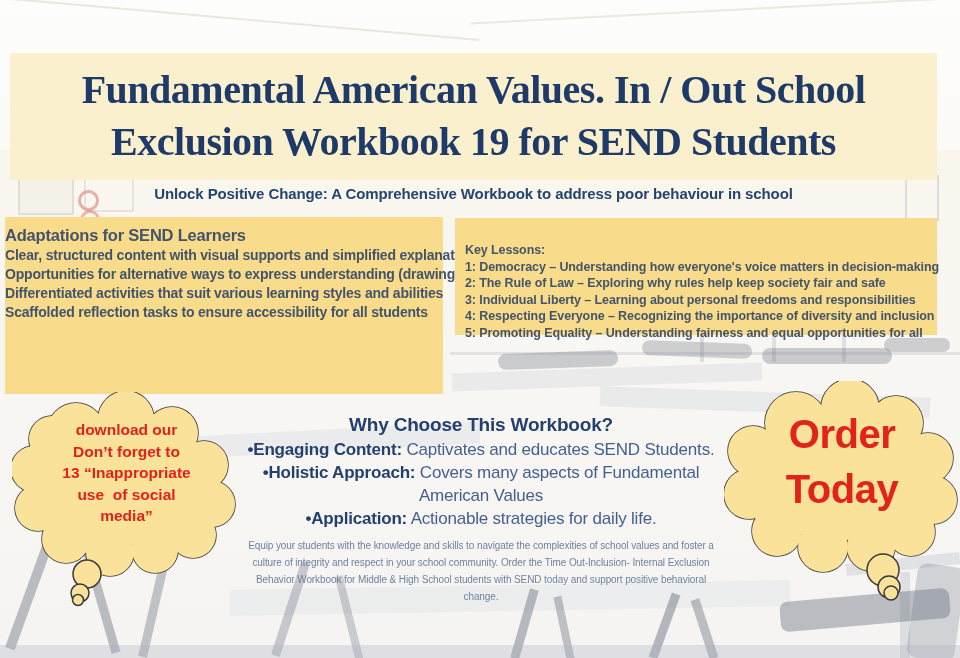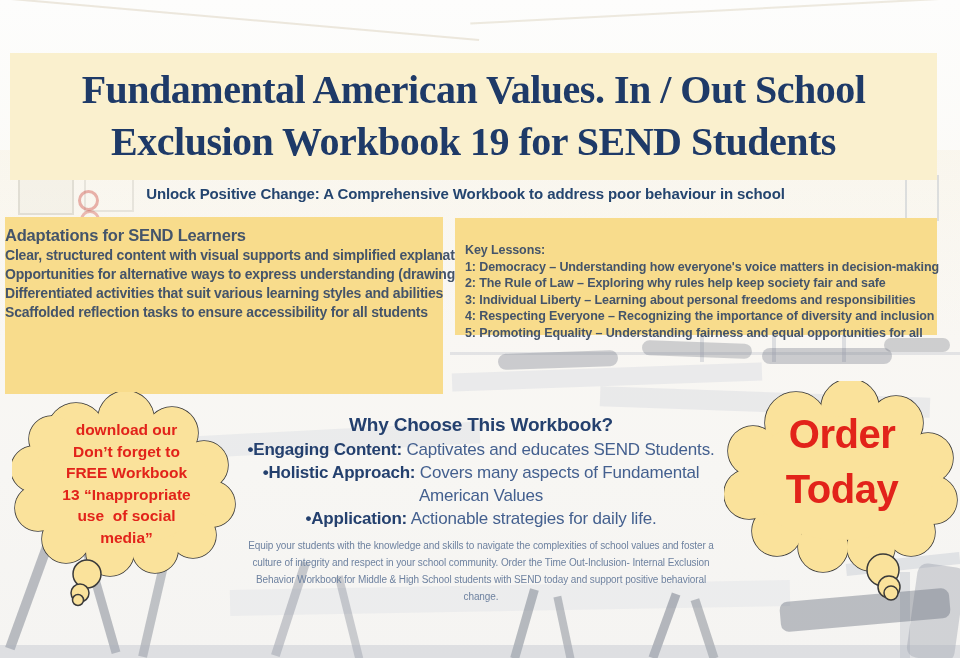--- a/index.html
+++ b/index.html
@@ -6,21 +6,21 @@
   .stage{position:relative;width:960px;height:658px;overflow:hidden;
          font-family:"Liberation Sans",sans-serif;
          background:linear-gradient(180deg,#fdfdfc 0%,#fbfaf7 28%,#f9f7f3 50%,#f7f6f3 72%,#f5f4f2 100%);}
   .d{position:absolute;pointer-events:none;}
 
   
   .banner{position:absolute;left:10px;top:53px;width:927px;height:127px;background:#faf0ce;
           text-align:center;font-family:"Liberation Serif",serif;font-weight:bold;color:#1e3a68;z-index:2;}
   .t1{font-size:40px;line-height:52px;margin-top:11px;letter-spacing:-0.5px;}
   .t2{font-size:40px;line-height:52px;letter-spacing:-0.5px;}
-  .subtitle{position:absolute;left:2px;top:185px;width:927px;text-align:center;font-weight:bold;
+  .subtitle{position:absolute;left:10px;top:185px;width:927px;text-align:center;font-weight:bold;
             font-size:15px;color:#24456f;z-index:2;letter-spacing:-0.1px;}
 
   
   .boxL{position:absolute;left:5px;top:217px;width:438px;height:177px;background:#f8dc8c;
         color:#44546a;font-weight:bold;padding:8px 8px 0 0;box-sizing:border-box;
         font-size:14px;line-height:19px;letter-spacing:-0.2px;z-index:2;}
   .boxL .bh{font-size:16.5px;line-height:21px;}
   .boxR{position:absolute;left:455px;top:218px;width:482px;height:117px;background:#f8dc8c;
         color:#44546a;font-weight:bold;padding:24px 8px 0 10px;box-sizing:border-box;
         font-size:12.5px;line-height:16.5px;letter-spacing:-0.1px;z-index:2;}
@@ -154,21 +154,20 @@
       </g>
       <g stroke="#3a3a3a" stroke-width="1.5" fill="#fae29b">
         <circle cx="75" cy="182" r="14"></circle>
           <circle cx="68" cy="201" r="9"></circle>
           <circle cx="66" cy="208" r="5.5"></circle>
       </g>
     </svg>
     <div class="btext btL">
         <div class="line">download our</div>
         <div class="line">Don’t forget to</div>
-        <div class="line">FREE Workbook</div>
         <div class="line">13 “Inappropriate</div>
         <div class="line">use  of social</div>
         <div class="line">media”</div>
       </div>
   </div>
 
   <div class="bubble bubbleR">
     <svg viewBox="0 0 236 245" width="236" height="245">
       <g stroke="#3a3a3a" stroke-width="1.5" fill="#fae29b">
         <circle cx="72" cy="42" r="31"></circle>

